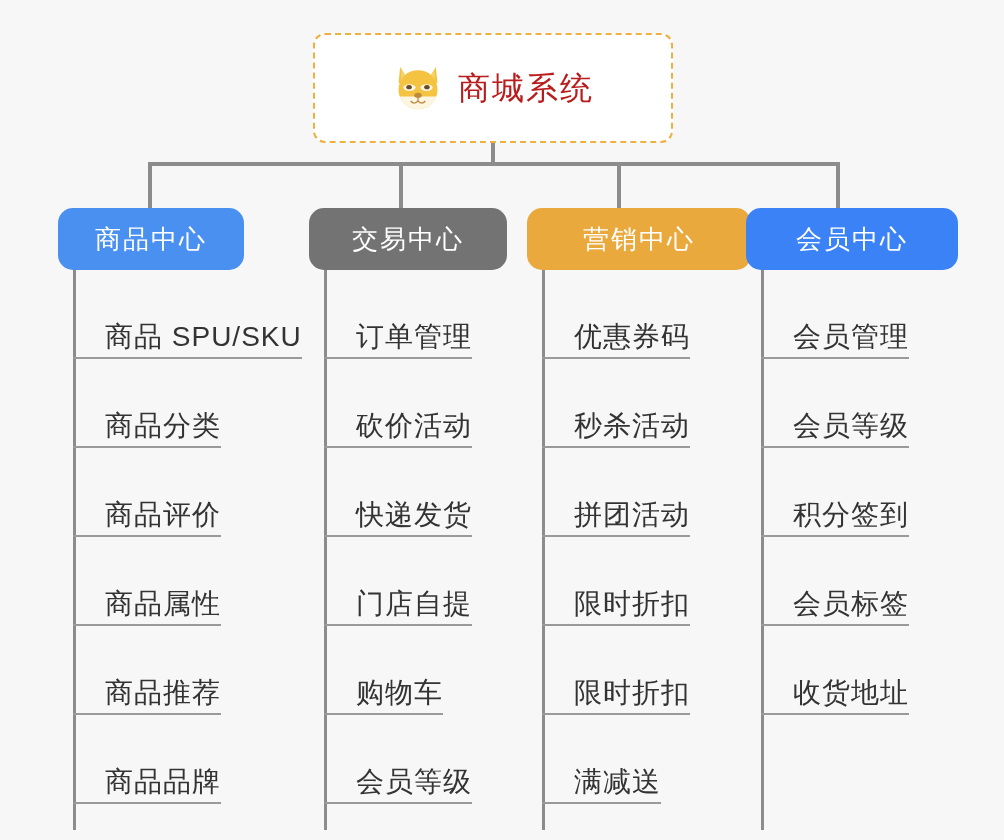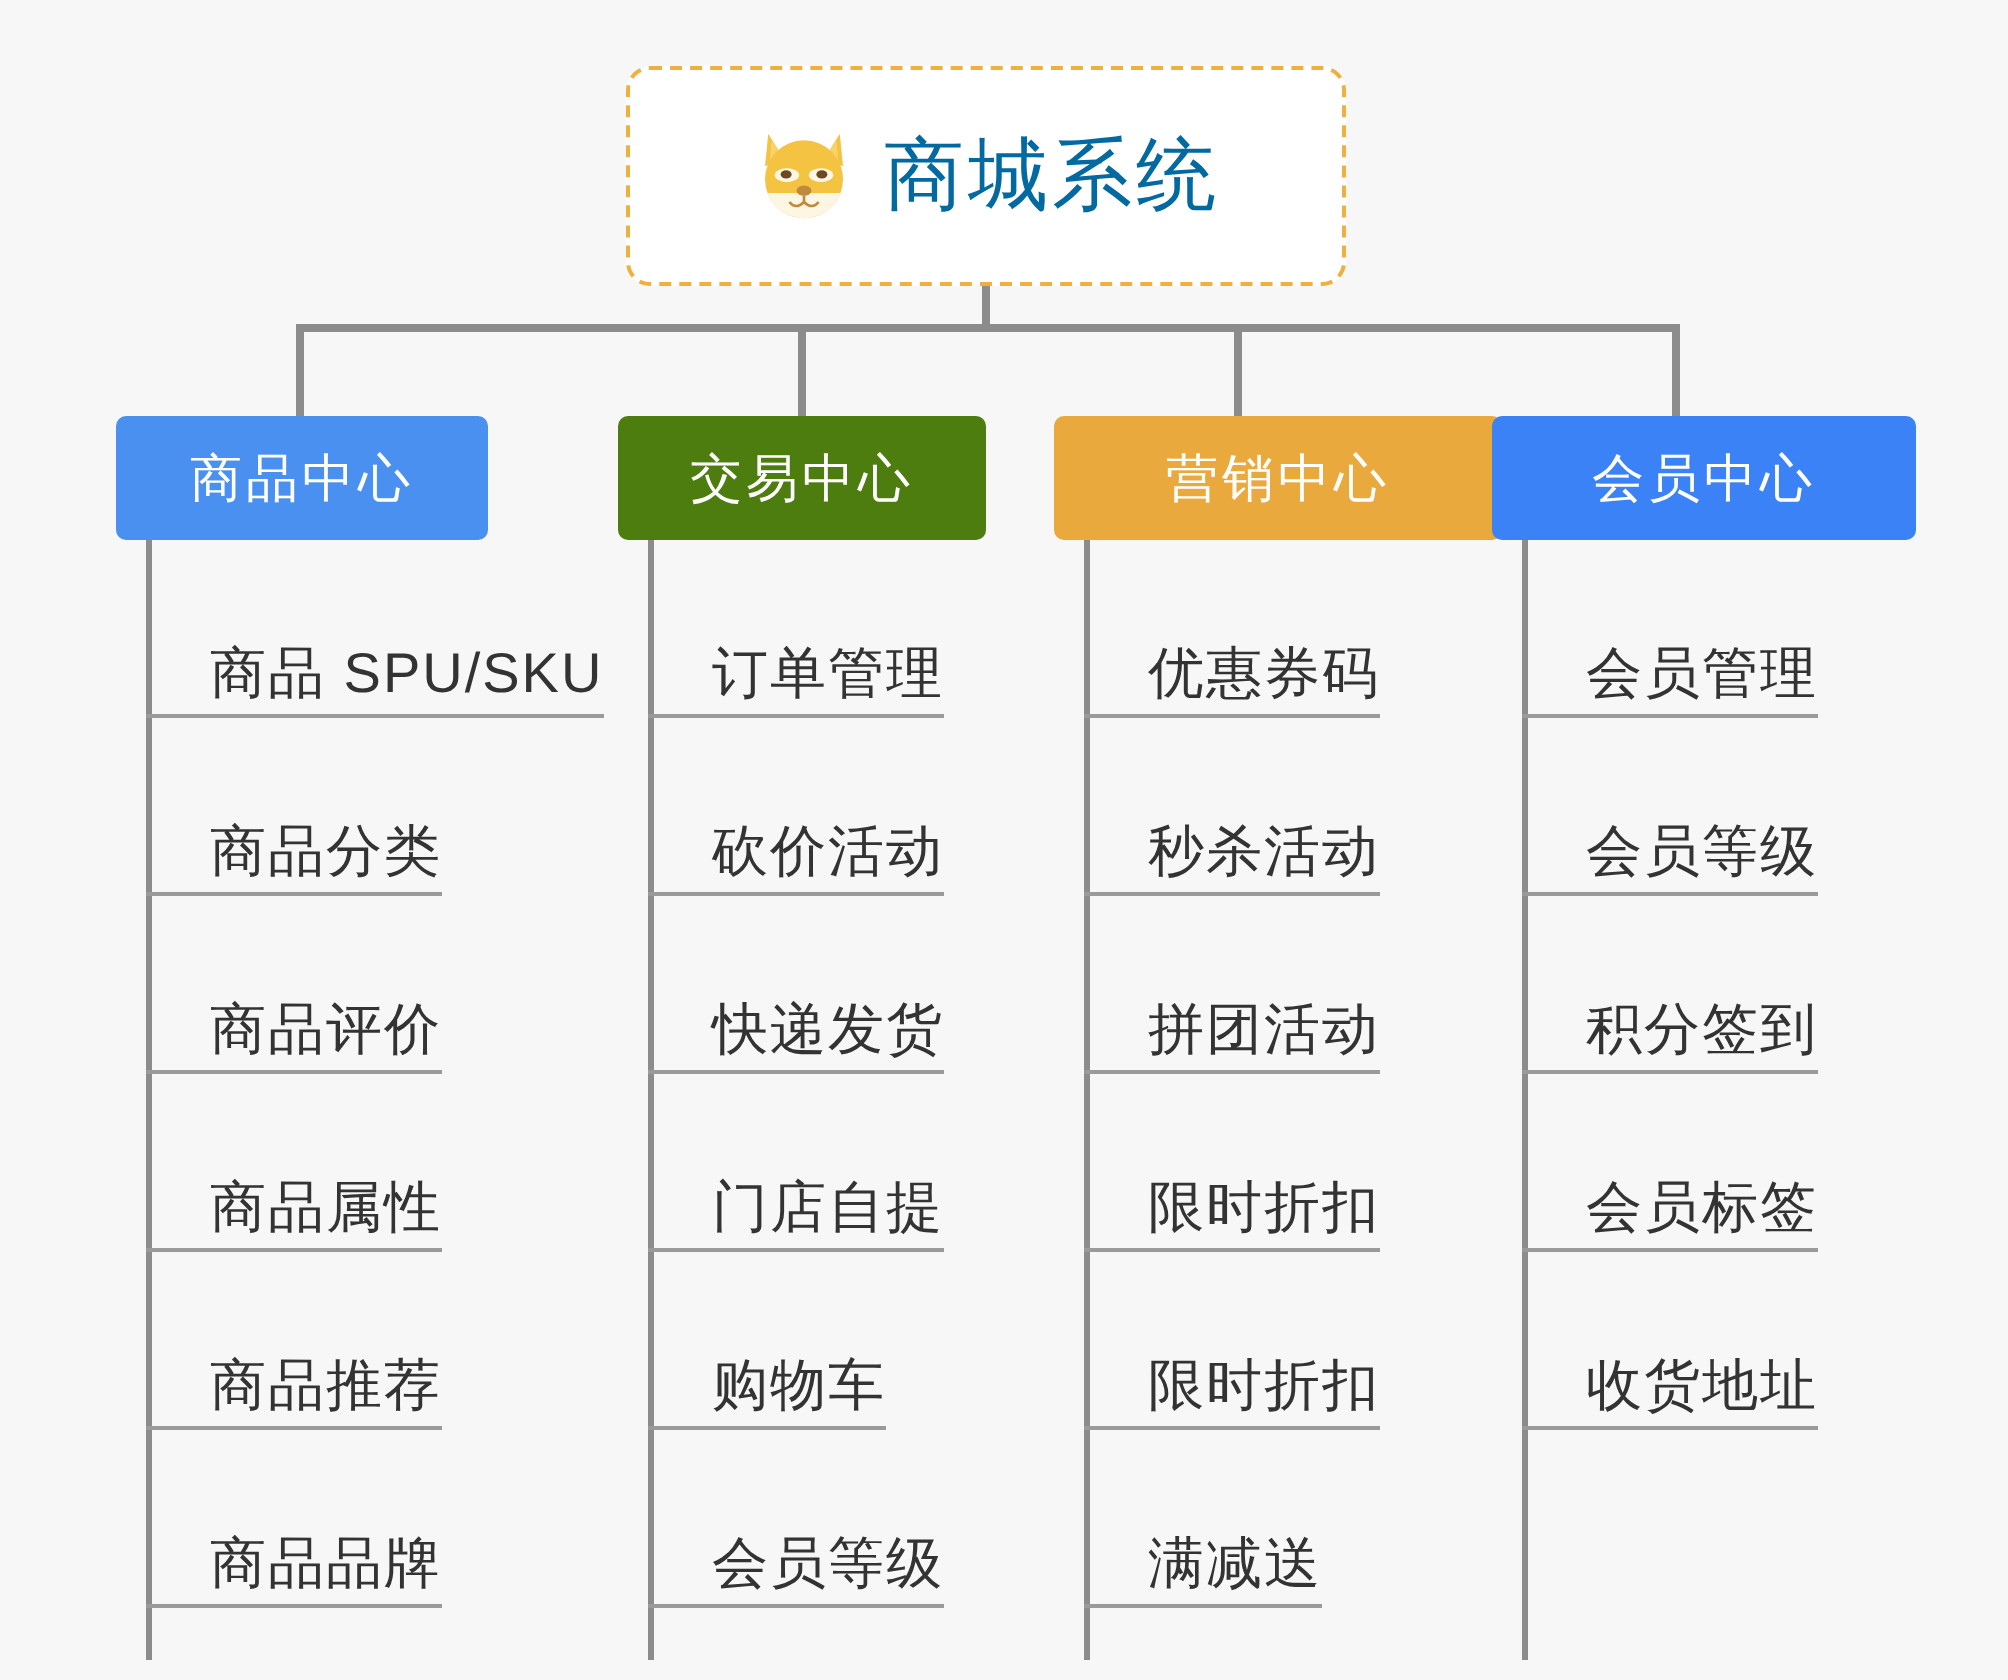--- a/index.html
+++ b/index.html
@@ -21,37 +21,37 @@
     border:2px dashed #f0b040;
     border-radius:12px;
     display:flex;align-items:center;justify-content:center;
     box-sizing:border-box;
   }
   .root-inner{display:flex;align-items:center;gap:14px;}
   .root-emoji{
     width:52px;height:52px;position:relative;flex:none;
   }
   .root-title{
-    font-size:40px;
-    color:#0369a1;
+    font-size:32px;
+    color:#b91c1c;
     letter-spacing:2px;
     line-height:1;
     white-space:nowrap;
   }
 
   
   .line{position:absolute;background:#8c8c8c;}
   .vline{width:4px;}
   .hline{height:4px;}
 
   
   .col{position:absolute;top:208px;}
   .cat-box{
     height:62px;
-    border-radius:5px;
+    border-radius:15px;
     display:flex;align-items:center;justify-content:center;
     box-sizing:border-box;
   }
   .cat-label{
     color:#ffffff;
     font-size:26px;
     letter-spacing:2px;
     white-space:nowrap;
   }
 
@@ -142,21 +142,21 @@
       <div class="leaf">
           <div class="leaf-inner"><span class="leaf-label">商品推荐</span></div>
         </div>
       <div class="leaf">
           <div class="leaf-inner"><span class="leaf-label">商品品牌</span></div>
         </div>
     </div>
   </div>
 
   <div class="col" style="left:309px;width:186px;">
-    <div class="cat-box" style="background:#4d7c0f;width:184px;">
+    <div class="cat-box" style="background:#737373;width:198px;">
       <span class="cat-label">交易中心</span>
     </div>
     <div class="leaves">
       <div class="trunk" style="height:560px;"></div>
       <div class="leaf">
           <div class="leaf-inner"><span class="leaf-label">订单管理</span></div>
         </div>
       <div class="leaf">
           <div class="leaf-inner"><span class="leaf-label">砍价活动</span></div>
         </div>

